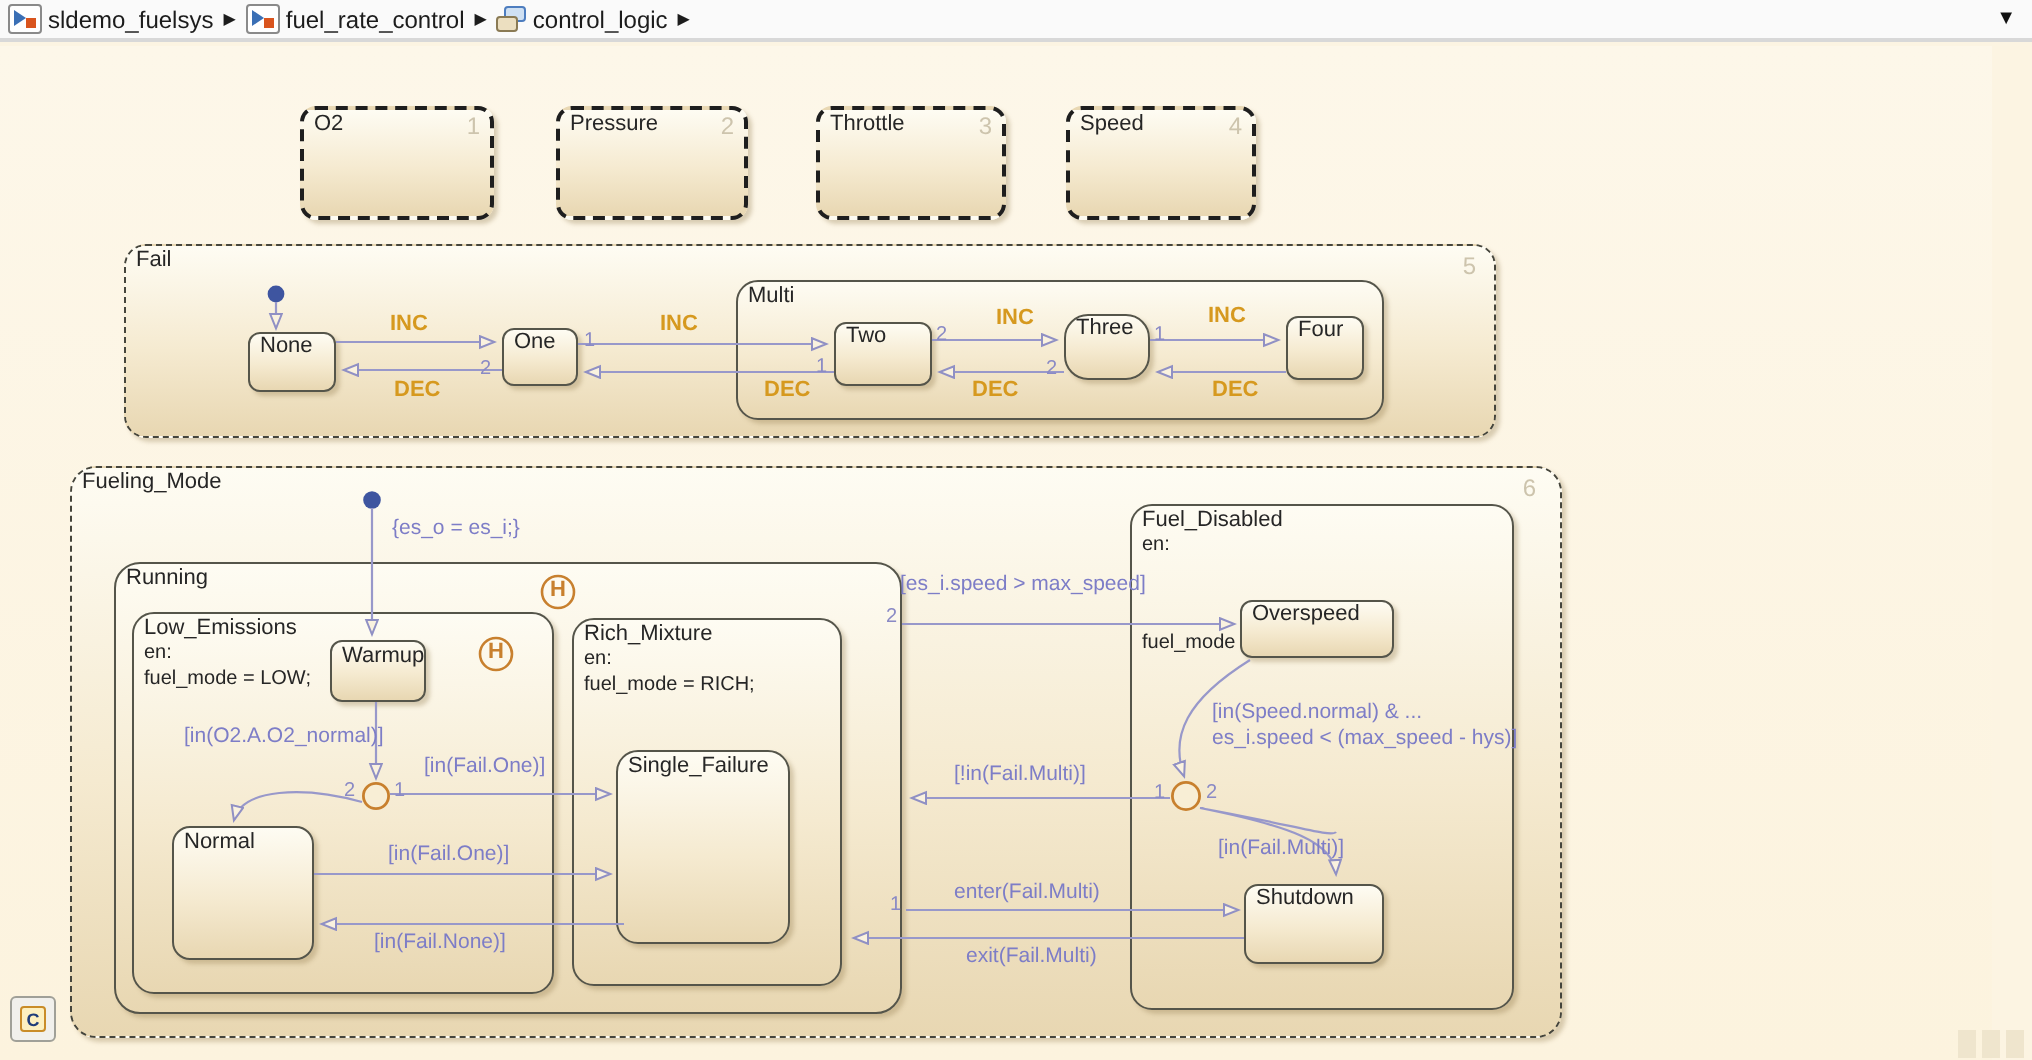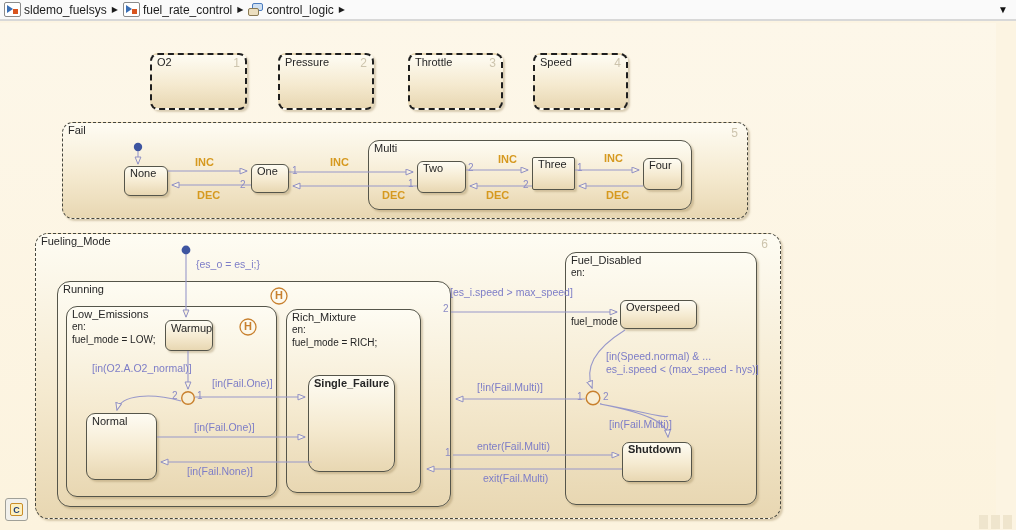--- a/index.html
+++ b/index.html
@@ -107,21 +107,21 @@
     </div>
     <div class="box" style="left:124px;top:143px;width:44px;height:30px;border-radius:6px;">
       <span class="bname" style="top:0;">None</span>
     </div>
     <div class="box" style="left:251px;top:141px;width:38px;height:29px;border-radius:6px;">
       <span class="bname" style="top:0;">One</span>
     </div>
     <div class="box" style="left:417px;top:138px;width:49px;height:32px;border-radius:6px;">
       <span class="bname" style="top:0;">Two</span>
     </div>
-    <div class="box" style="left:532px;top:134px;width:43px;height:33px;border-radius:2px;">
+    <div class="box" style="left:532px;top:134px;width:43px;height:33px;border-radius:12px;">
       <span class="bname" style="top:0;">Three</span>
     </div>
     <div class="box" style="left:643px;top:135px;width:39px;height:32px;border-radius:6px;">
       <span class="bname" style="top:0;">Four</span>
     </div>
 
     <div class="box dashedfine" style="left:35px;top:210px;width:746px;height:286px;border-radius:13px;">
       <span class="bname">Fueling_Mode</span>
       <span class="bnum" style="right:12px;top:3px;">6</span>
     </div>
@@ -137,33 +137,33 @@
       <span class="bname">Rich_Mixture</span>
       <span class="stline" style="left:5px;top:14px;">en:</span>
       <span class="stline" style="left:5px;top:27px;">fuel_mode = RICH;</span>
     </div>
     <div class="box" style="left:165px;top:297px;width:48px;height:31px;border-radius:6px;">
       <span class="bname" style="top:1px;">Warmup</span>
     </div>
     <div class="box" style="left:86px;top:390px;width:71px;height:67px;border-radius:9px;">
       <span class="bname">Normal</span>
     </div>
-    <div class="box" style="left:308px;top:352px;width:87px;height:97px;border-radius:11px;font-weight:bold;">
+    <div class="box" style="left:308px;top:352px;width:87px;height:97px;border-radius:11px;">
       <span class="bname">Single_Failure</span>
     </div>
     <div class="box" style="left:565px;top:229px;width:192px;height:253px;border-radius:11px;">
       <span class="bname">Fuel_Disabled</span>
       <span class="stline" style="left:5px;top:14px;">en:</span>
       <span class="stline" style="left:5px;top:27px;margin-top:36px;">fuel_mode = DISABLED;</span>
     </div>
     <div class="box" style="left:620px;top:277px;width:77px;height:29px;border-radius:6px;">
       <span class="bname" style="top:0;">Overspeed</span>
     </div>
     <div class="box" style="left:622px;top:419px;width:70px;height:40px;border-radius:7px;">
-      <span class="bname" style="top:0;font-weight:bold;">Shutdown</span>
+      <span class="bname" style="top:0;">Shutdown</span>
     </div>
   </div>
 
   <svg id="wires">
     <defs>
       <marker id="ar" markerWidth="9" markerHeight="8" refX="7.6" refY="3.5" orient="auto" markerUnits="userSpaceOnUse">
         <path d="M0.6,0.6 L7.8,3.5 L0.6,6.4 Z" fill="#faf2df" stroke="#9090c4" stroke-width="1"></path>
       </marker>
     </defs>
 

